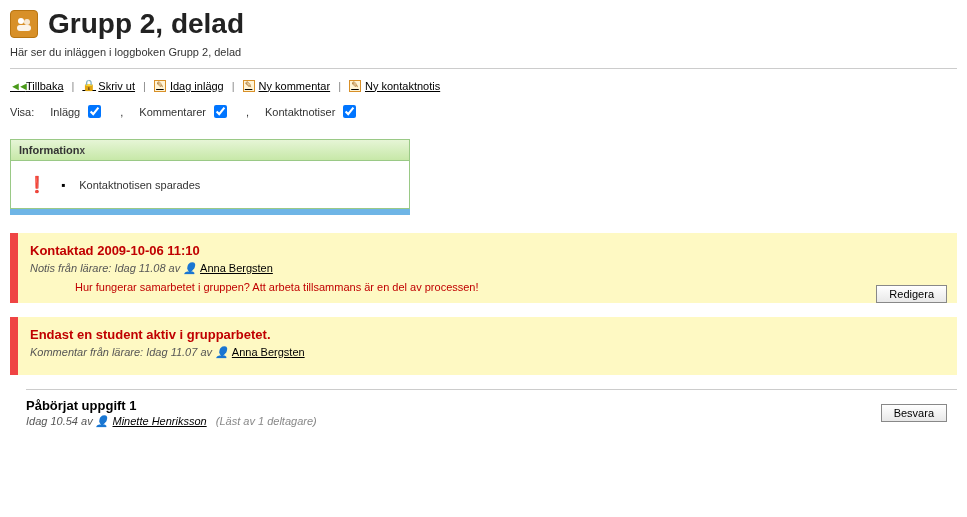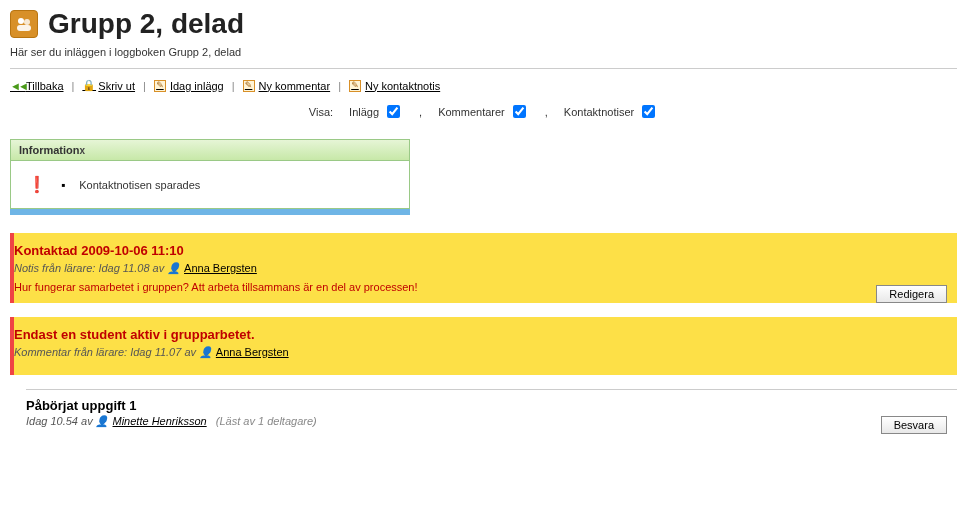--- a/index.html
+++ b/index.html
@@ -27,64 +27,64 @@
   .tb-sep { color: #888; }
   .icon { display: inline-block; width: 12px; text-align: center; }
   .icon-back { color: #4a9a1a; font-weight: bold; letter-spacing: -3px; }
   .icon-print { color: #c09020; }
   .icon-edit {
     width: 12px; height: 12px; border: 1px solid #d89028; background: #fff4d6;
     display: inline-flex; align-items: center; justify-content: center;
     font-size: 9px; color: #a06010; line-height: 1;
   }
 
-  .filter-row { margin: 6px 0 18px 0; display: flex; align-items: center; gap: 16px; flex-wrap: wrap; justify-content: center; }
+  .filter-row { margin: 6px 0 18px 0; display: flex; align-items: center; gap: 16px; flex-wrap: wrap; }
   .filter-row label { display: inline-flex; align-items: center; gap: 4px; }
 
   .info-wrapper { background: #6fb5e6; padding: 0 0 6px 0; width: 400px; margin-bottom: 18px; }
   .info-box { background: #fff; border: 1px solid #9ac986; }
   .info-head {
     background: linear-gradient(#e6f5d6, #c7e8a8);
     border-bottom: 1px solid #9ac986;
     padding: 4px 8px; font-weight: bold; color: #333;
     display: flex; justify-content: flex-start; align-items: center;
   }
   .info-close { cursor: pointer; color: #444; font-family: Arial; font-size: 10px; }
   .info-body { padding: 14px 16px; display: flex; align-items: center; gap: 14px; }
   .info-exc { color: #6aa22c; font-weight: bold; font-size: 16px; }
   .info-bullet { color: #000; font-size: 12px; line-height: 1; }
 
   .entry-block { margin: 0 0 14px 0; }
   .entry-highlight {
-    border-left: 4px solid #ef4444;
-    background: #fde047;
-    padding: 10px 0;
+    border-left: 8px solid #ef4444;
+    background: #fef9c3;
+    padding: 10px 12px;
     position: relative;
   }
   .entry-title { color: #c00000; font-weight: bold; font-size: 13px; margin-bottom: 4px; }
   .entry-meta { color: #555; font-style: italic; margin-bottom: 6px; }
   .entry-meta .author { color: #000; font-style: normal; text-decoration: underline; }
   .person-icon { color: #3a803a; font-size: 11px; display: inline-block; }
-  .entry-body-red { color: #c00000; margin-top: 4px; }
+  .entry-body-red { color: #c00000; margin-top: 4px; margin-left: 45px; }
   .btn {
     background: linear-gradient(#ffffff,#e8e8e8);
     border: 1px solid #888;
     padding: 2px 12px;
     font-family: inherit; font-size: 11px;
     cursor: pointer;
   }
   .btn-right { position: absolute; right: 10px; bottom: 0; }
 
   .entry-plain { border-top: 1px solid #ccc; padding: 8px 0 4px 0; position: relative; margin-left: 16px; }
   .entry-plain-title { font-weight: bold; font-size: 13px; color: #000; margin-bottom: 2px; }
   .entry-plain-meta { color: #555; margin-bottom: 6px; font-style: italic; }
   .entry-plain-meta .readby { color: #888; }
   .entry-plain .author { color: #000; text-decoration: underline; }
   .entry-plain-body { color: #000; margin-bottom: 4px; padding-right: 80px; }
-  .entry-plain .btn-right { bottom: 4px; }
+  .entry-plain .btn-right { bottom: 16px; }
 </style>
 </head>
 <body>
 
 <div class="header-row">
   <div class="group-icon">
     <svg width="18" height="18" viewBox="0 0 18 18">
         <circle cx="6" cy="6" r="3" fill="#fff"></circle>
         <circle cx="12" cy="7" r="3" fill="#fff" opacity="0.8"></circle>
         <rect x="2" y="10" width="14" height="6" rx="3" fill="#fff" opacity="0.9"></rect>

